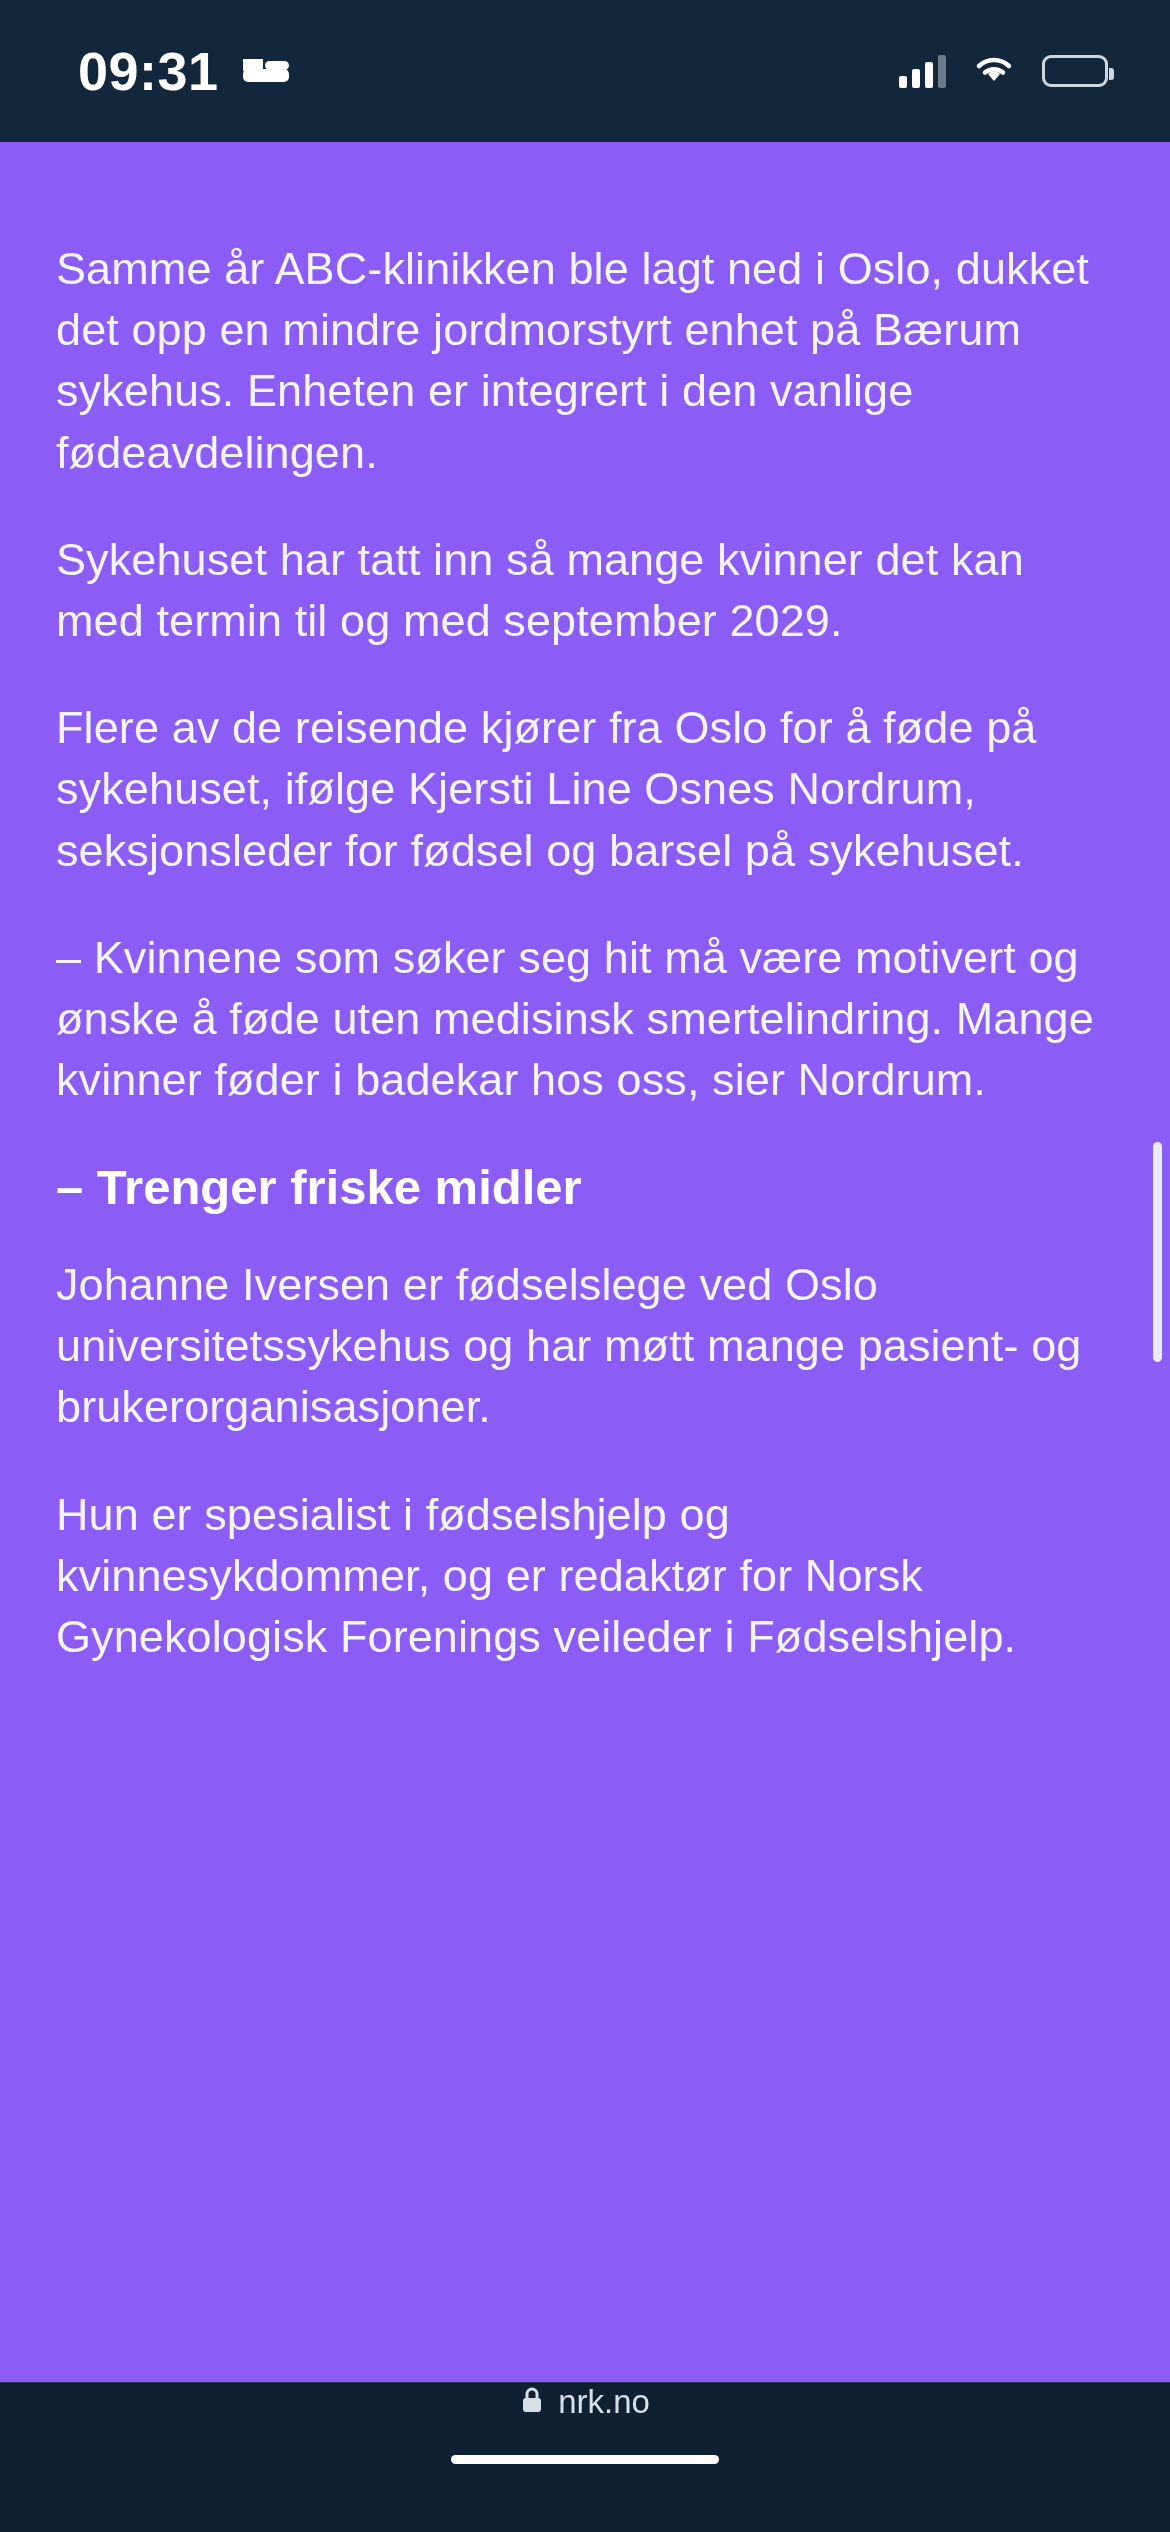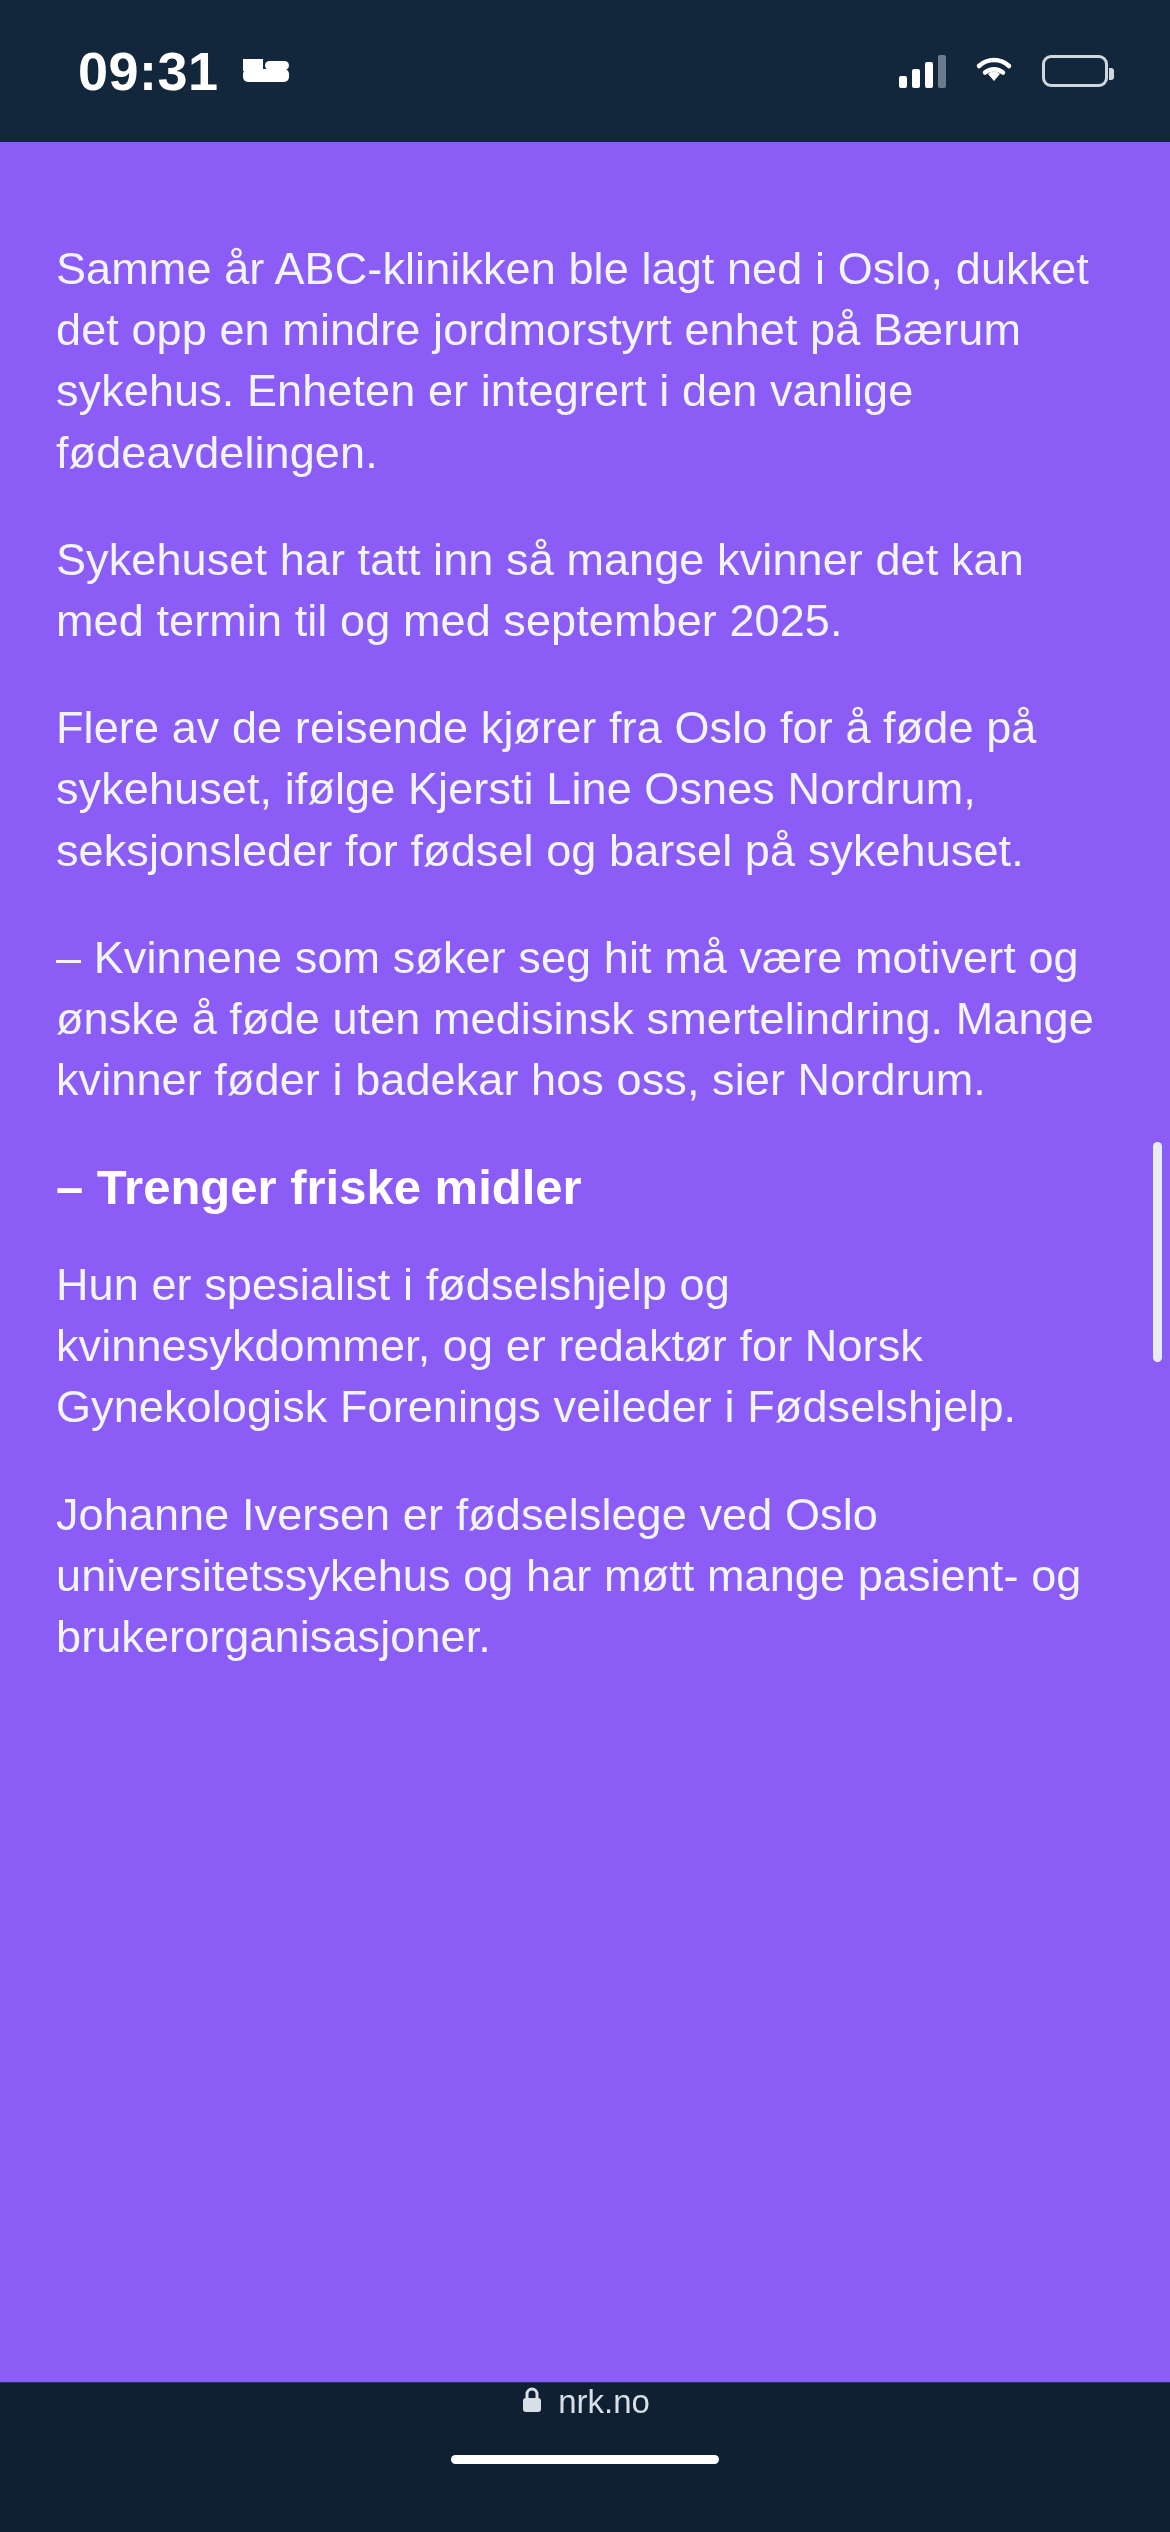--- a/index.html
+++ b/index.html
@@ -178,26 +178,26 @@
         </svg>
       </span>
       <span class="battery">
         <span class="battery-fill" style="width:62%"></span>
       </span>
     </div>
   </div>
 
   <div class="content">
     <p>Samme år ABC-klinikken ble lagt ned i Oslo, dukket det opp en mindre jordmorstyrt enhet på Bærum sykehus. Enheten er integrert i den vanlige fødeavdelingen.</p>
-    <p>Sykehuset har tatt inn så mange kvinner det kan med termin til og med september 2025.</p>
+    <p>Sykehuset har tatt inn så mange kvinner det kan med termin til og med september 2029.</p>
     <p>Flere av de reisende kjører fra Oslo for å føde på sykehuset, ifølge Kjersti Line Osnes Nordrum, seksjonsleder for fødsel og barsel på sykehuset.</p>
     <p>– Kvinnene som søker seg hit må være motivert og ønske å føde uten medisinsk smertelindring. Mange kvinner føder i badekar hos oss, sier Nordrum.</p>
     <h2>– Trenger friske midler</h2>
+    <p>Johanne Iversen er fødselslege ved Oslo universitetssykehus og har møtt mange pasient- og brukerorganisasjoner.</p>
     <p>Hun er spesialist i fødselshjelp og kvinnesykdommer, og er redaktør for Norsk Gynekologisk Forenings veileder i Fødselshjelp.</p>
-    <p>Johanne Iversen er fødselslege ved Oslo universitetssykehus og har møtt mange pasient- og brukerorganisasjoner.</p>
     <div class="scroll-indicator"></div>
   </div>
 
   <div class="browser-bar">
     <div class="url-row">
       <span class="lock-icon">
         <svg width="24" height="30" viewBox="0 0 24 30">
           <rect x="3" y="13" width="18" height="14" rx="3" fill="#d8dfe6"></rect>
           <path d="M7 13 v-4 a5 5 0 0 1 10 0 v4" stroke="#d8dfe6" stroke-width="3" fill="none"></path>
         </svg>

